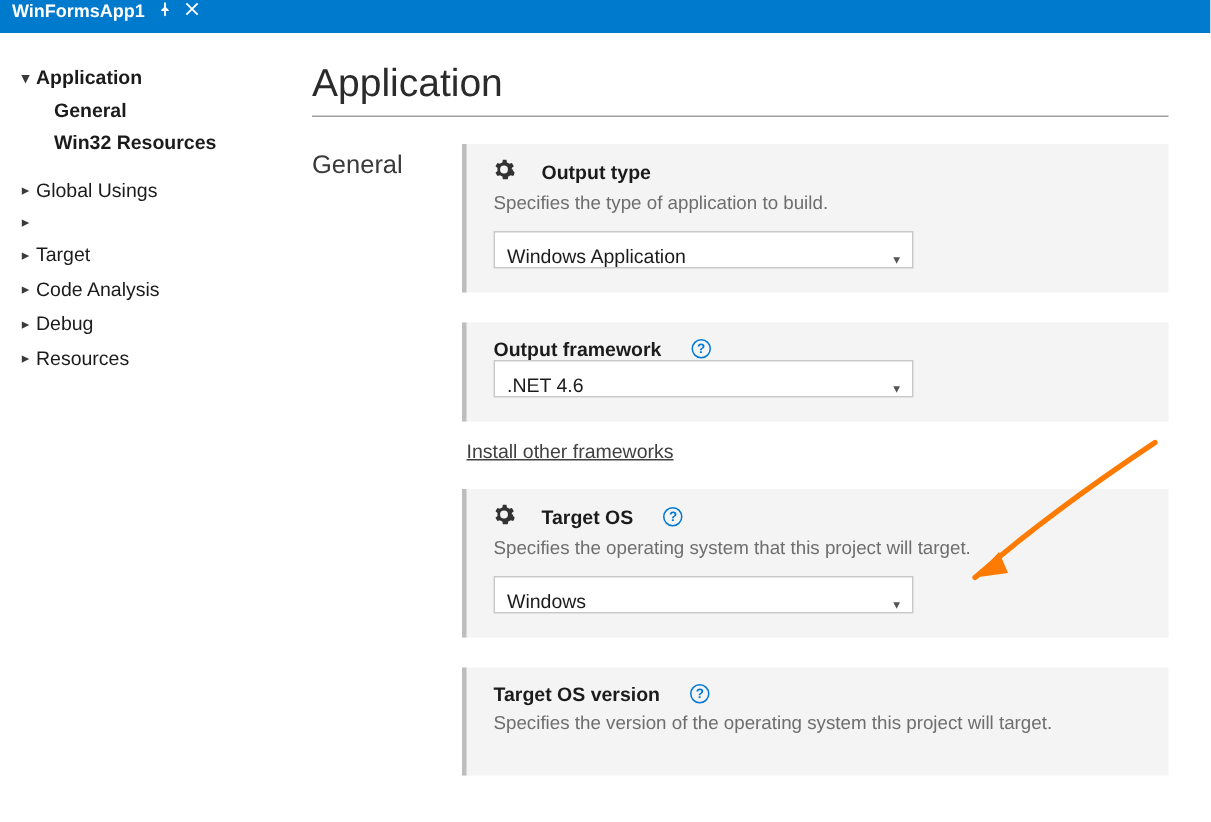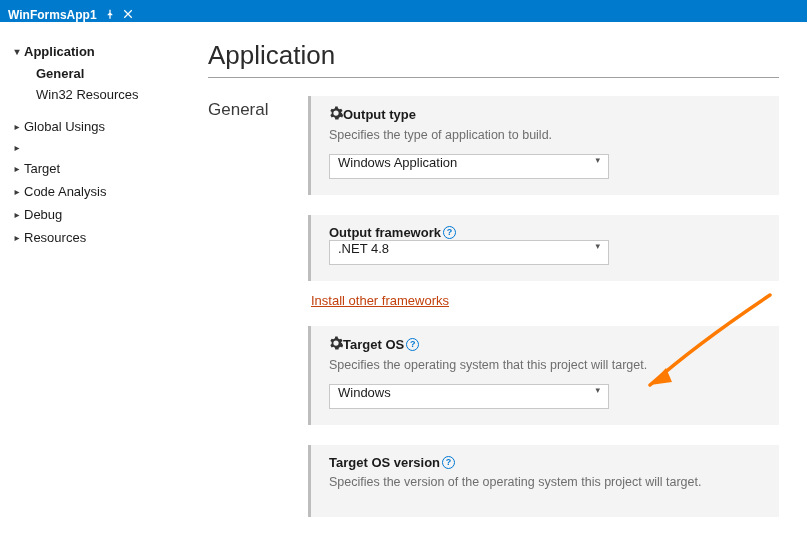--- a/index.html
+++ b/index.html
@@ -11,21 +11,21 @@
     width: 807px;
     height: 548px;
     overflow: hidden;
     position: relative;
   }
   .titlebar {
     background: #007acc;
     color: #fff;
     height: 22px;
     display: flex;
-    align-items: flex-end;
+    align-items: flex-start;
     padding: 0 8px;
     font-size: 12px;
   }
   .titlebar .title { font-weight: 600; }
   .titlebar .pin, .titlebar .close { margin-left: 8px; cursor: pointer; }
   .content { display: flex; height: calc(100% - 22px); }
   .sidebar {
     width: 190px;
     padding: 18px 8px 8px 8px;
     font-size: 13px;
@@ -35,21 +35,21 @@
     align-items: center;
     padding: 4px 2px;
     cursor: pointer;
     color: #1b1b1b;
   }
   .side-item .caret { width: 14px; text-align: center; font-size: 10px; color: #3a3a3a; }
   .side-item.expanded .caret::before { content: "▾"; }
   .side-item.collapsed .caret::before { content: "▸"; }
   .side-item .lbl { flex: 1; }
   .side-item.top { font-weight: 600; }
-  .side-sub { padding: 3px 2px 3px 28px; cursor: pointer; color: #1b1b1b; }
+  .side-sub { padding: 3px 2px 3px 28px; cursor: pointer; color: #1b1b1b; font-weight: bold; }
   .side-sub.selected { font-weight: 600; }
   .main {
     flex: 1;
     padding: 18px 28px 0 18px;
     overflow: hidden;
   }
   h1.page-title {
     font-size: 26px;
     font-weight: 400;
     color: #2b2b2b;
@@ -64,49 +64,49 @@
     padding-top: 4px;
   }
   .cards { flex: 1; }
   .card {
     background: #f4f4f4;
     border-left: 3px solid #bdbdbd;
     padding: 10px 18px 16px 18px;
     margin-bottom: 20px;
     position: relative;
   }
-  .card-head { display: flex; align-items: center; font-weight: 600; font-size: 13px; gap: 0; }
+  .card-head { display: flex; align-items: center; font-weight: 600; font-size: 13px; gap: 18px; }
   .gear { width: 14px; height: 14px; }
   .info-icon {
     display: inline-flex;
     width: 13px; height: 13px;
     border: 1.3px solid #0078d4;
     border-radius: 50%;
     color: #0078d4;
     font-size: 9px;
     align-items: center;
     justify-content: center;
     font-weight: 700;
     margin-left: 2px;
   }
   .card-desc { color: #6e6e6e; margin: 4px 0 10px 0; font-size: 12.5px; line-height: 1.35; }
   .select {
     background: #fff;
     border: 1px solid #c8c8c8;
     height: 25px;
     width: 280px;
     display: flex;
-    align-items: flex-start;
+    align-items: flex-end;
     padding: 0 8px;
     justify-content: space-between;
     cursor: pointer;
     font-size: 13px;
   }
   .select .chev { font-size: 9px; color: #555; }
-  .link { color: #c2410c; text-decoration: underline; cursor: pointer; font-size: 13px; }
+  .link { color: #404040; text-decoration: underline; cursor: pointer; font-size: 13px; }
   .link-row { margin: -8px 0 18px 3px; }
   .arrow-annot {
     position: absolute;
     pointer-events: none;
   }
 </style>
 </head>
 <body>
 
 <div class="titlebar">
@@ -182,21 +182,21 @@
             <span class="chev">▾</span>
           </div>
         </div>
 
         <div class="card">
           <div class="card-head">
             <span>Output framework</span>
             <span class="info-icon">?</span>
           </div>
           <div class="select">
-            <span>.NET 4.8</span>
+            <span>.NET 4.6</span>
             <span class="chev">▾</span>
           </div>
         </div>
 
         <div class="link-row">
           <span class="link">Install other frameworks</span>
         </div>
 
         <div class="card">
           <div class="card-head">

